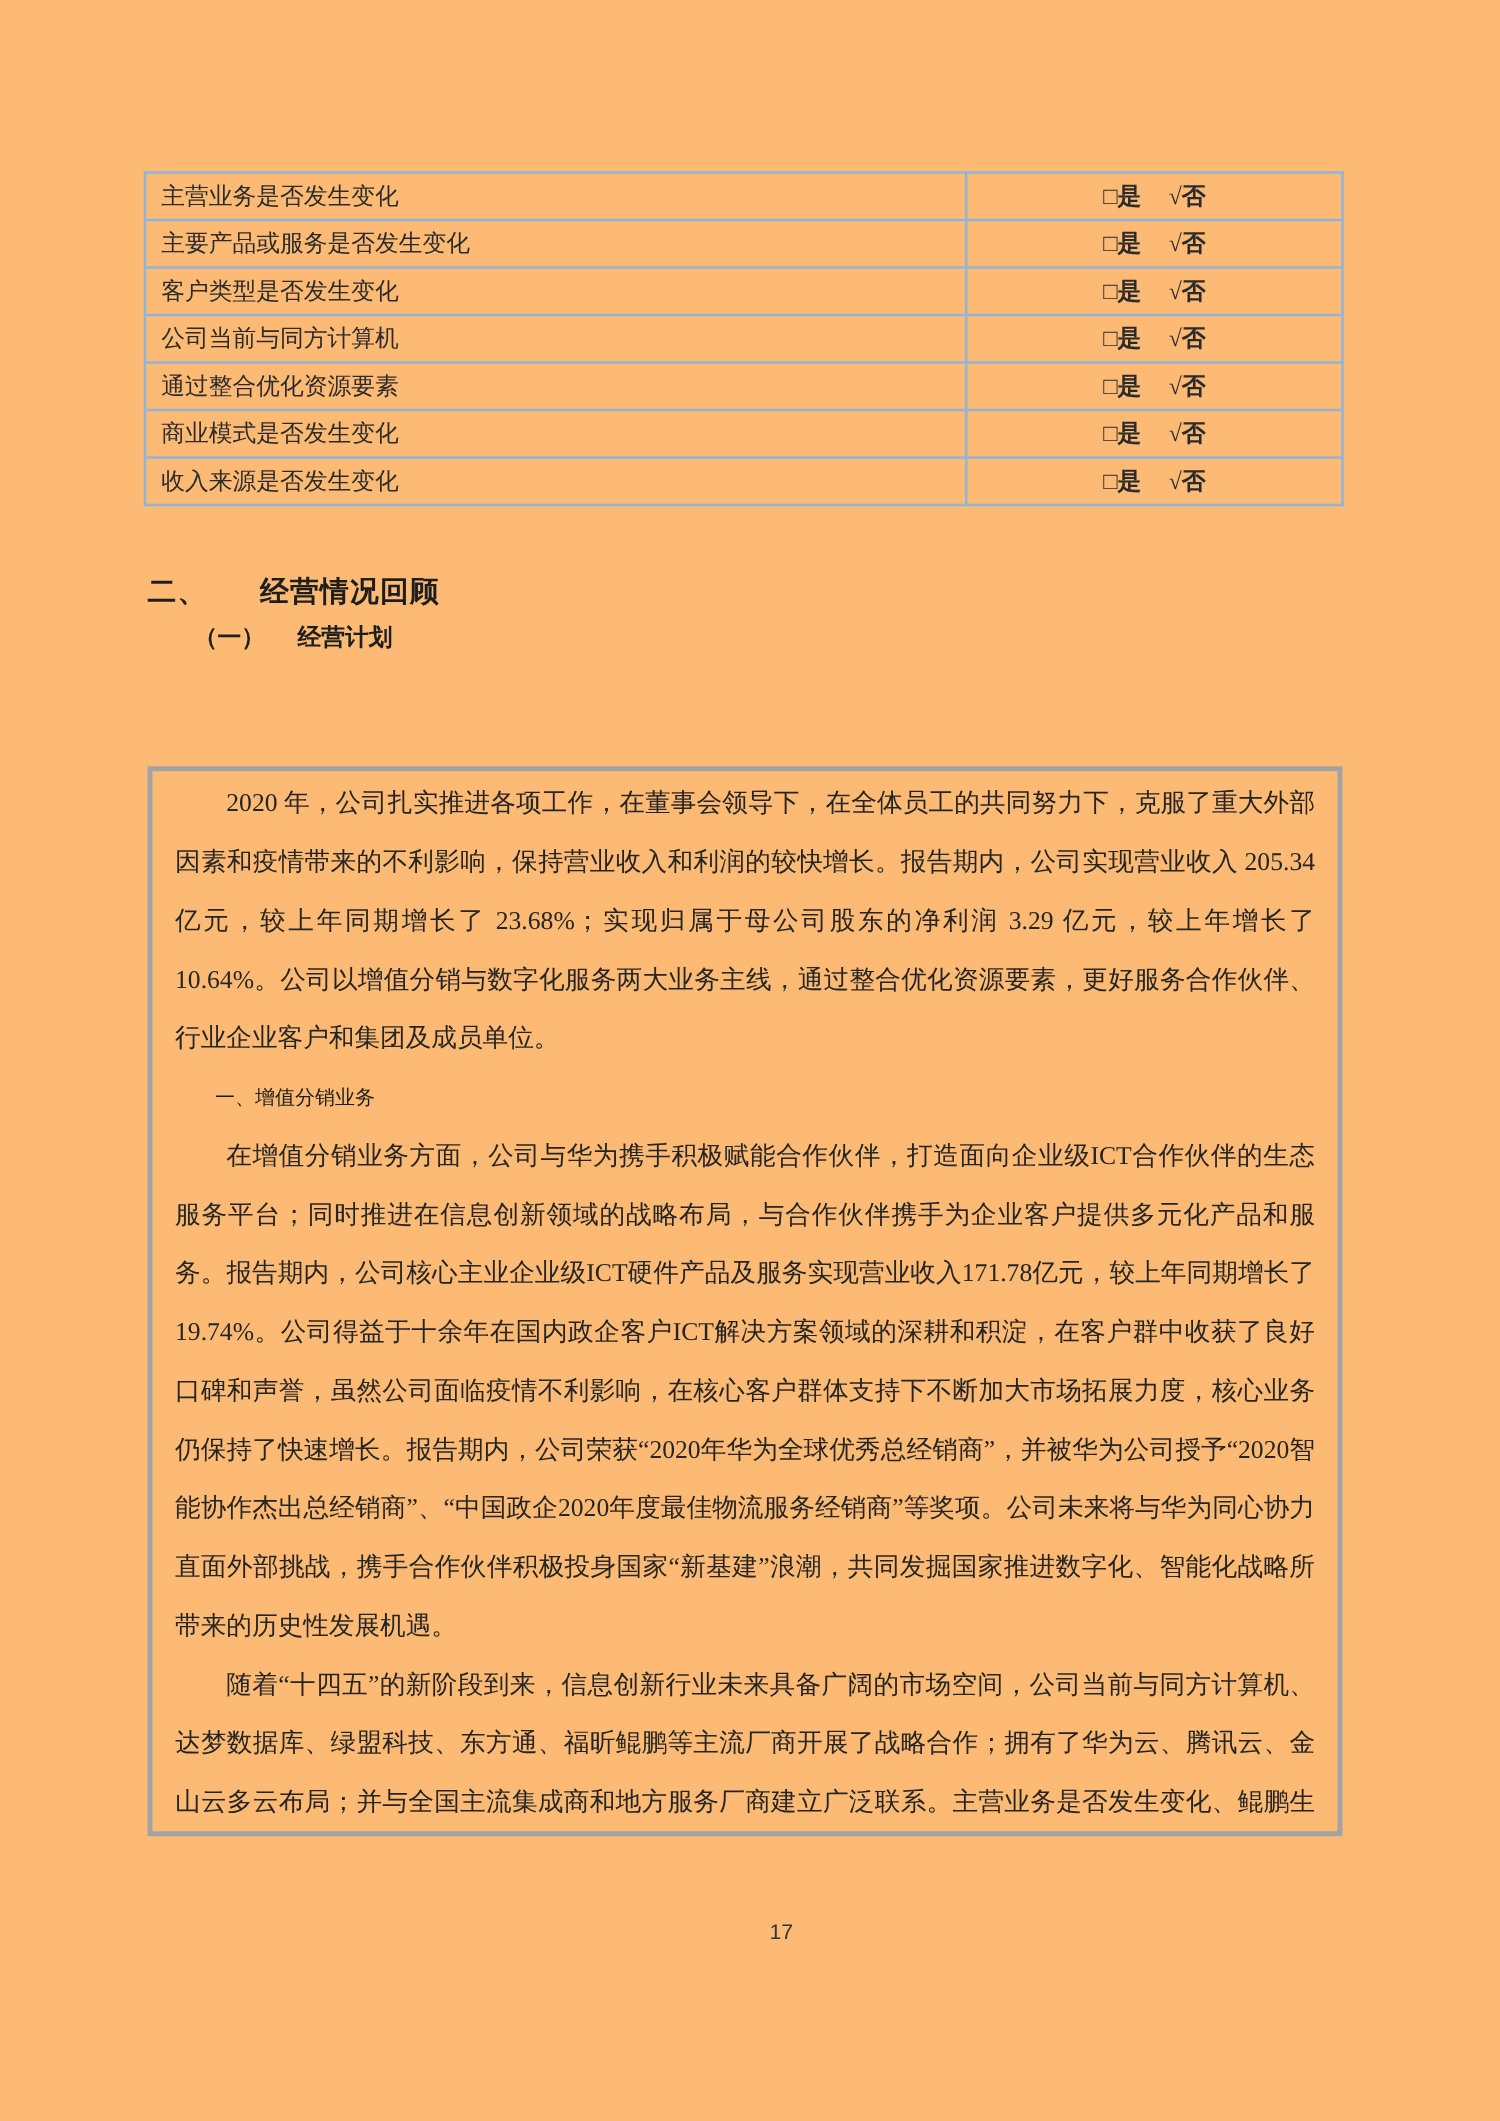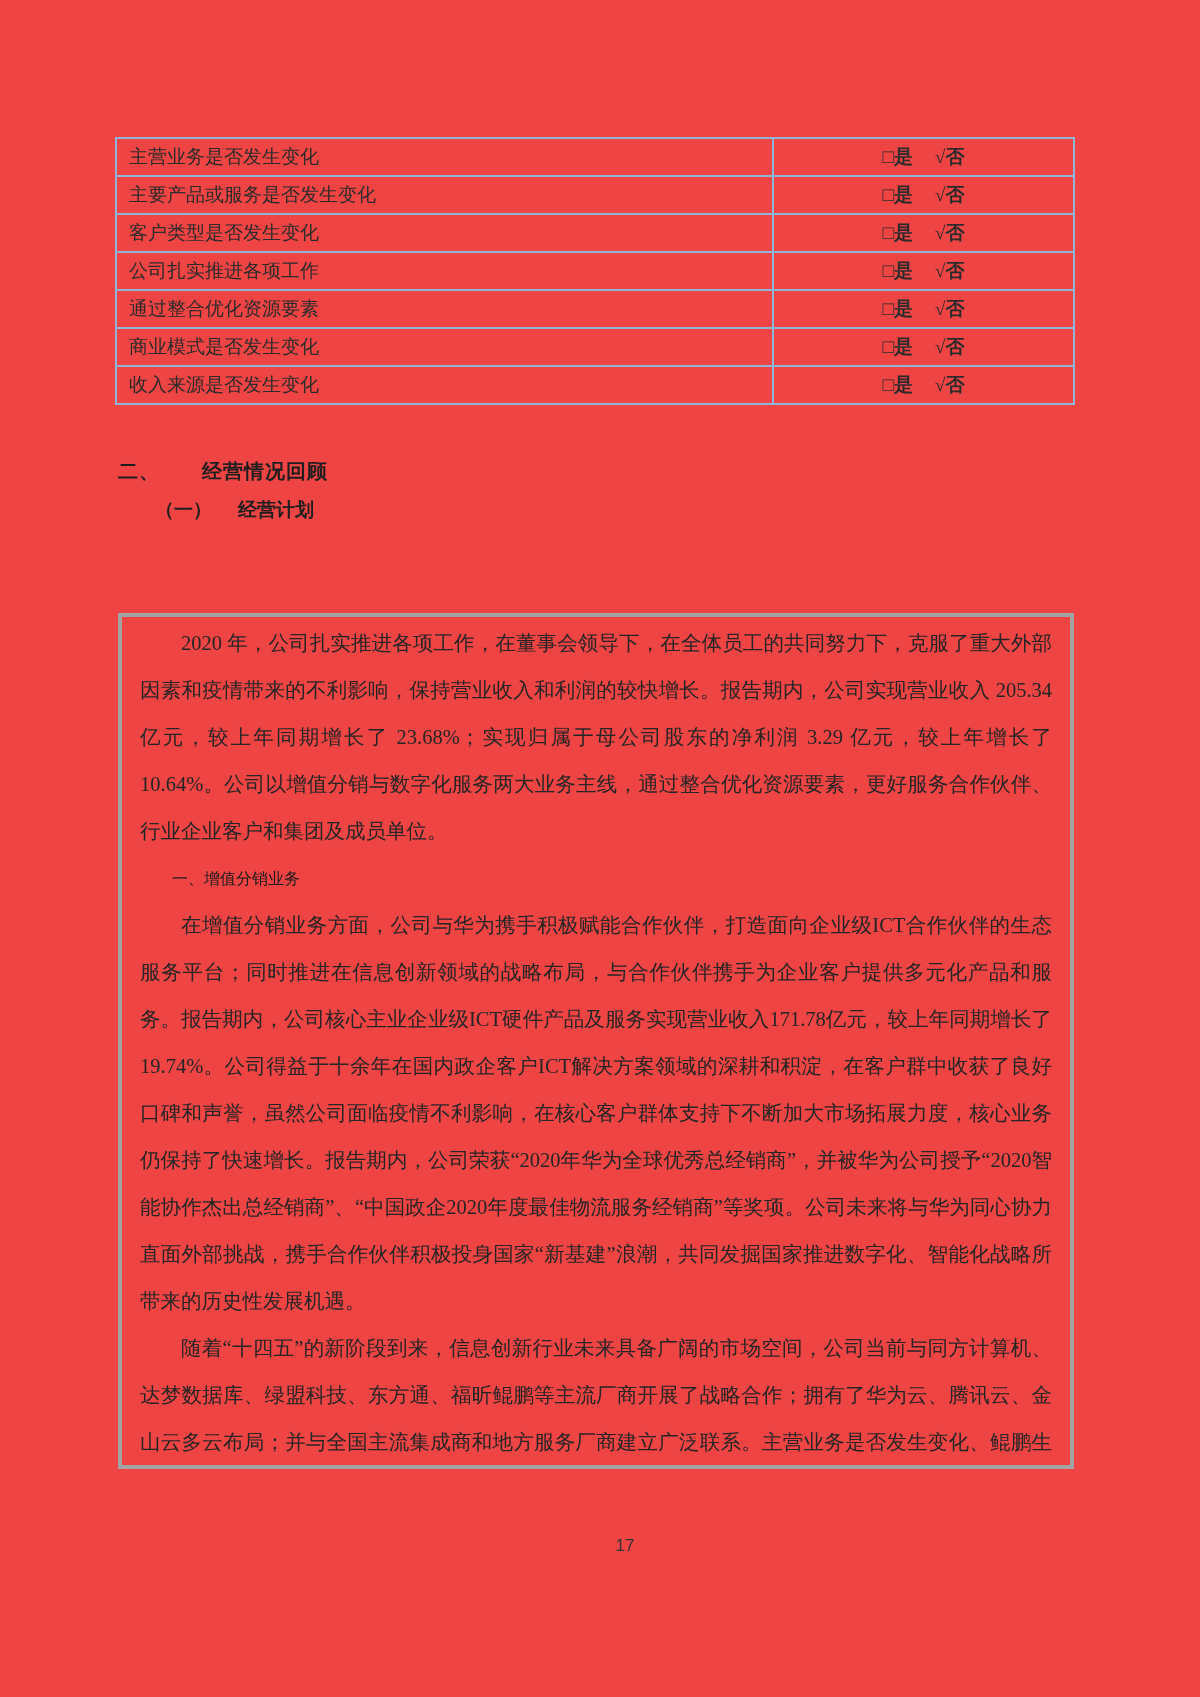--- a/index.html
+++ b/index.html
@@ -5,21 +5,21 @@
   html,body { margin:0; padding:0; }
   body {
     background:#ffffff;
     font-family:"Liberation Serif","DejaVu Serif",serif;
     color:#262626;
   }
   .sheet {
     position:relative;
     width:1200px;
     height:1697px;
-    background:#ef4444;
+    background:#fdba74;
     overflow:hidden;
   }
 
   
   table.change-table {
     position:absolute;
     top:137px;
     left:115px;
     width:960px;
     border-collapse:collapse;
@@ -35,21 +35,21 @@
   td.a-cell { text-align:center;font-weight:bold; }
   .opt-no { margin-left:22px; }
 
   
   .h1 {
     position:absolute;
     top:458px;
     left:118px;
     font-family:Liberation Sans, sans-serif;
     font-weight:bold;
-    font-size:20px;
+    font-size:23px;
     color:#1e1e1e;
     letter-spacing:1px;
   }
   .h1 .num { display:inline-block; margin-right:42px; }
   .h2 {
     position:absolute;
     top:497px;
     left:155px;
     font-family:"Liberation Sans","DejaVu Sans",sans-serif;
     font-weight:bold;
@@ -111,21 +111,21 @@
       </tr>
       <tr>
         <td class="q-cell"><span>主要产品或服务是否发生变化</span></td>
         <td class="a-cell"><span class="opt-yes">□是</span><span class="opt-no">√否</span></td>
       </tr>
       <tr>
         <td class="q-cell"><span>客户类型是否发生变化</span></td>
         <td class="a-cell"><span class="opt-yes">□是</span><span class="opt-no">√否</span></td>
       </tr>
       <tr>
-        <td class="q-cell"><span>公司扎实推进各项工作</span></td>
+        <td class="q-cell"><span>公司当前与同方计算机</span></td>
         <td class="a-cell"><span class="opt-yes">□是</span><span class="opt-no">√否</span></td>
       </tr>
       <tr>
         <td class="q-cell"><span>通过整合优化资源要素</span></td>
         <td class="a-cell"><span class="opt-yes">□是</span><span class="opt-no">√否</span></td>
       </tr>
       <tr>
         <td class="q-cell"><span>商业模式是否发生变化</span></td>
         <td class="a-cell"><span class="opt-yes">□是</span><span class="opt-no">√否</span></td>
       </tr>

